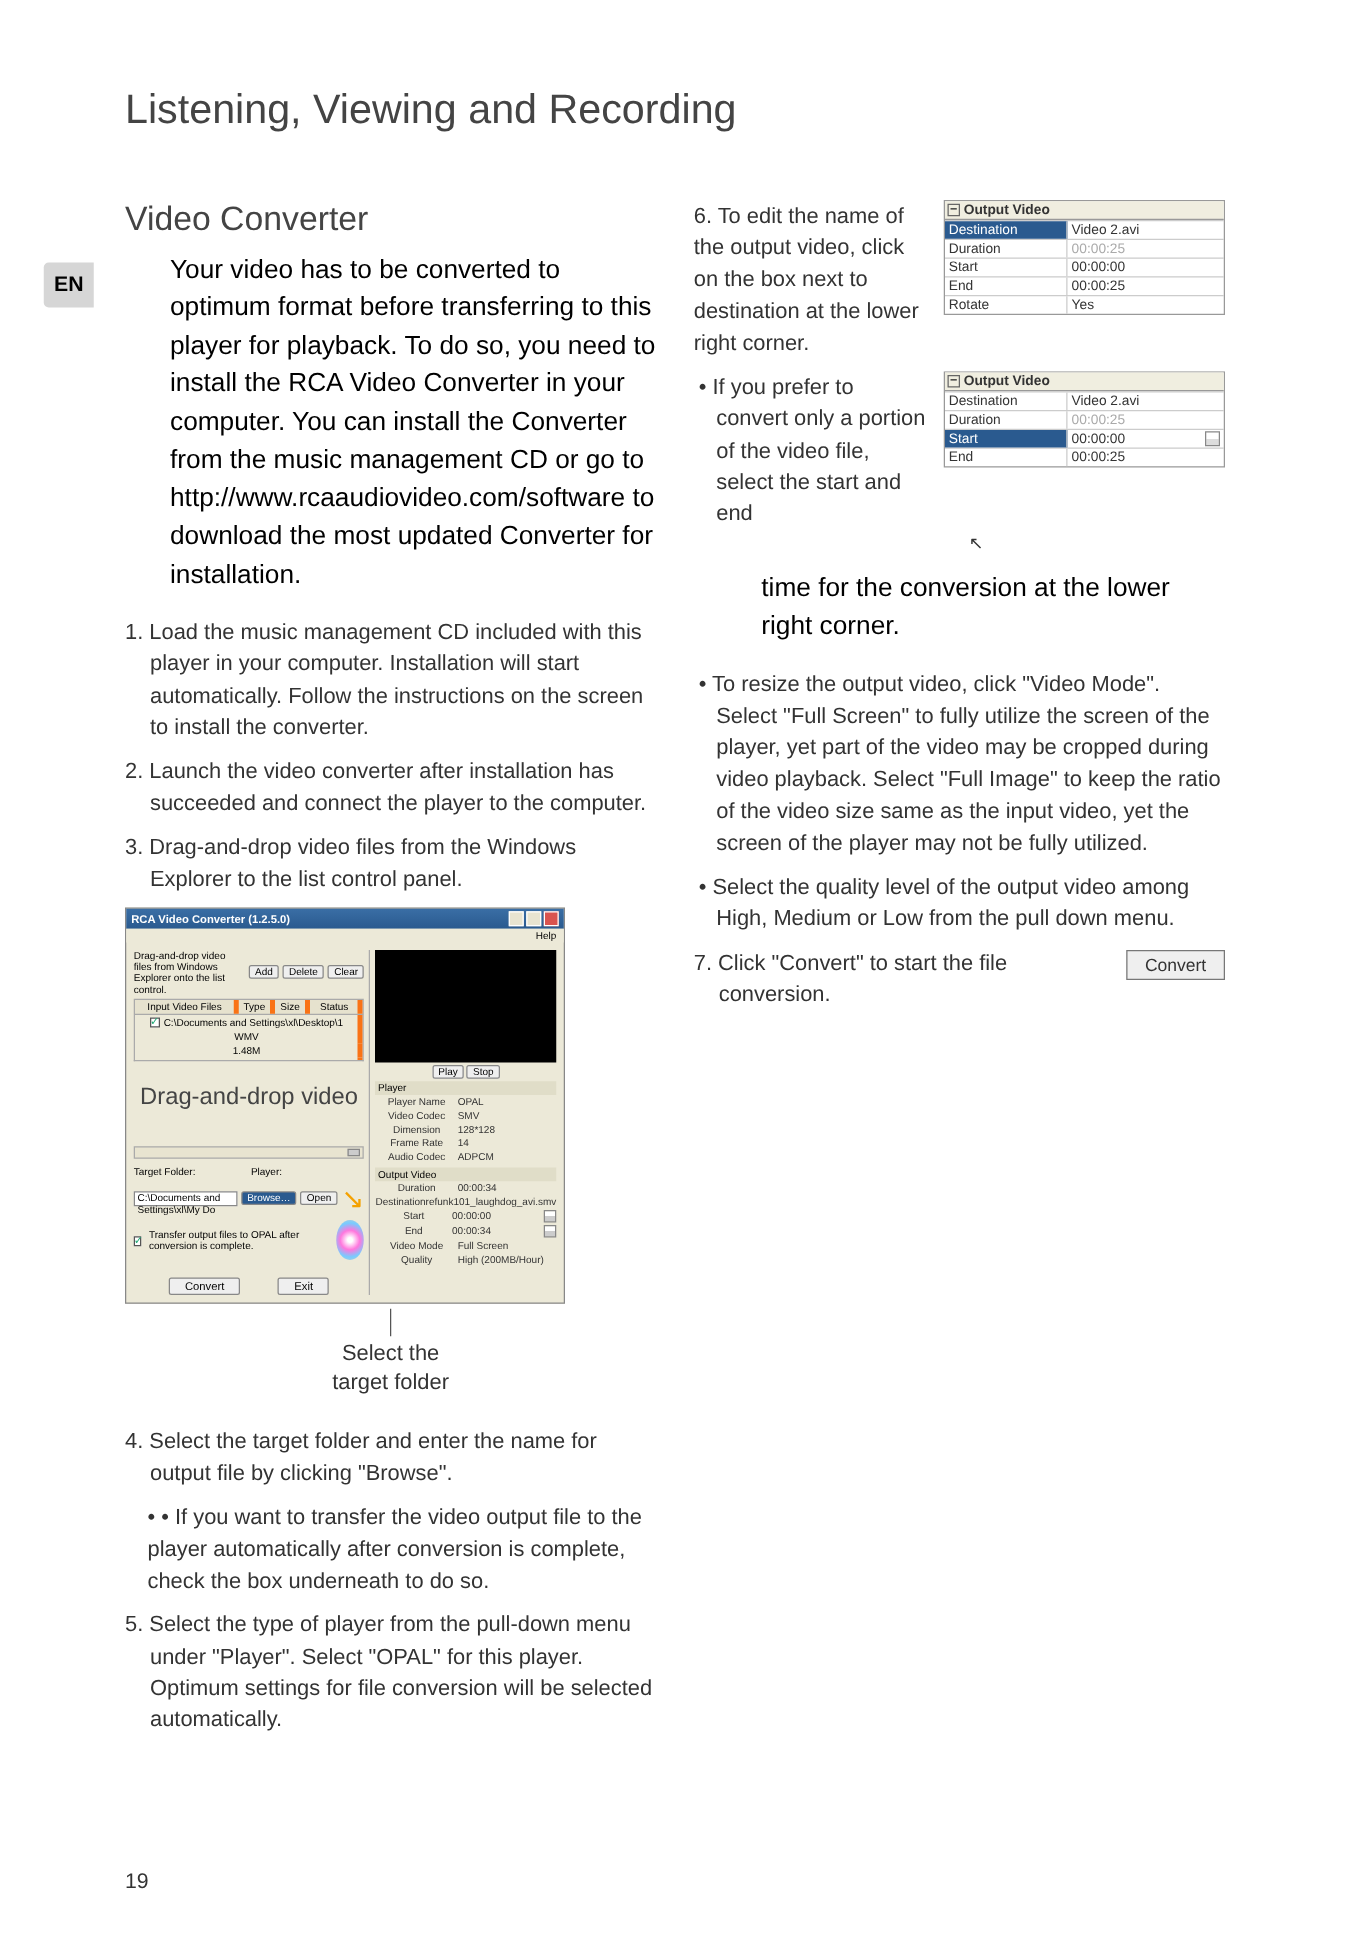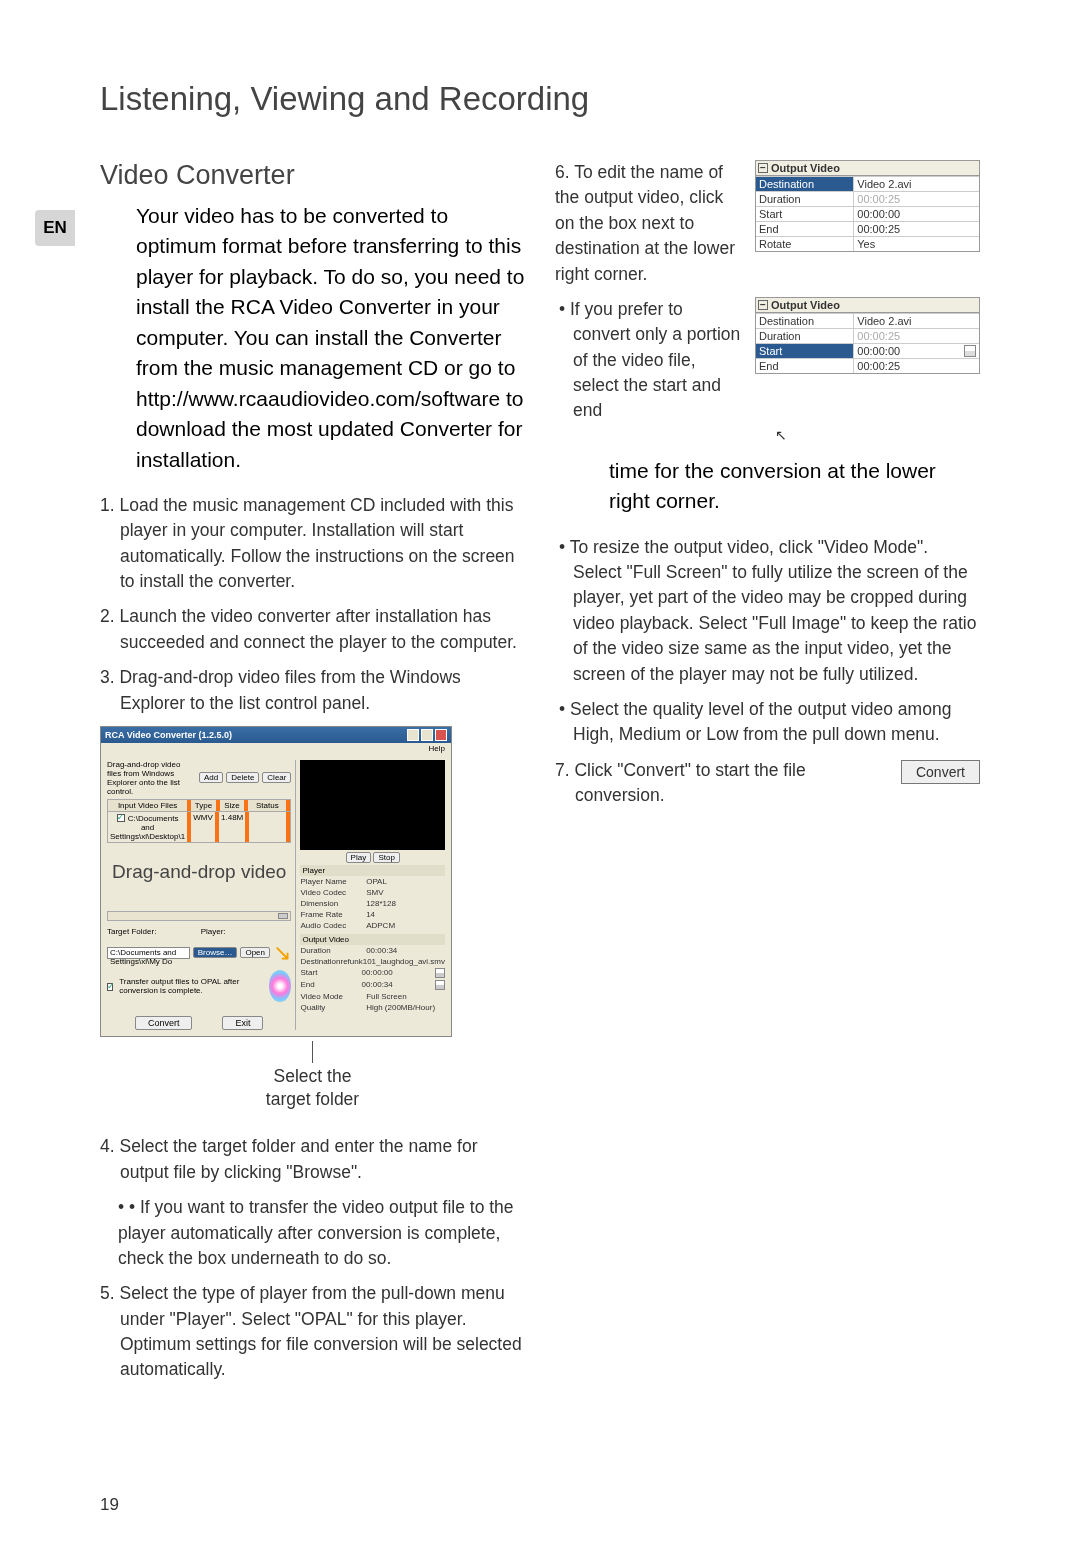--- a/index.html
+++ b/index.html
@@ -7,21 +7,21 @@
     font-family: "Segoe UI", Arial, sans-serif;
     background: #fff;
     width: 1080px;
     height: 1555px;
     position: relative;
     color: #333;
   }
   .page-title {
     position: absolute;
     left: 100px;
-    top: 80px;
+    top: 68px;
     font-size: 33px;
     font-weight: 400;
     color: #444;
   }
   .lang-tab {
     position: absolute;
     left: 35px;
     top: 210px;
     width: 40px;
     height: 36px;
@@ -101,41 +101,41 @@
   .win-btn.close{background:#d9534f;}
   .app-menubar { text-align:right; padding:1px 6px; background:#ece9d8; font-size:8px;}
   .app-body { padding:6px; display:flex; gap:4px; }
   .left-pane { flex:1.6; }
   .right-pane { flex:1; border-left:1px solid #aaa; padding-left:4px;}
   .hint-row { display:flex; align-items:center; gap:3px; margin-bottom:3px;}
   .mini-btn { border:1px solid #888; background:#efefef; padding:0 4px; font-size:8px; border-radius:2px;}
   .table-head { display:flex; background:#e6e2ce; border:1px solid #aaa; font-size:8px;}
   .th { padding:1px 2px; border-right:4px solid #f97316;text-align:center;}
   .th1{flex:2.2;} .th2{flex:0.6;} .th3{flex:0.6;} .th4{flex:1;}
-  .table-row { display:flex; border:1px solid #aaa; border-top:none; font-size:8px;}
+  .table-row { display:flex; border:1px solid #aaa; border-top:none; font-size:8px;flex-direction:column;}
   .drag-zone {
     text-align:center;
     font-size: 19px;
     color:#444;
     padding: 18px 0 26px 0;
     font-family: "Segoe UI", Arial, sans-serif;
   }
   .scroll-bar { height:10px; background:#e8e4d0; border:1px solid #aaa; margin-top:2px; position:relative;}
   .scroll-thumb{position:absolute;right:2px;top:1px;width:10px;height:6px;background:#ccc;border:1px solid #888;}
   .field-row { display:flex; align-items:center; gap:3px; margin-top:4px; font-size:8px;}
   .text-input { border:1px solid #888; background:#fff; flex:1; height:12px; padding:0 2px; font-size:8px;}
   .chk { width:8px;height:8px;border:1px solid #555;display:inline-block;background:#fff;margin-right:3px;position:relative;top:1px;}
   .chk.checked::after{content:"✓";position:absolute;top:-3px;left:-1px;font-size:9px;color:#2a7;}
   .btn-row{display:flex;gap:30px;justify-content:center;margin-top:14px;}
   .big-btn{border:1px solid #888;background:#efefef;padding:1px 12px;font-size:9px;border-radius:2px;}
   .disc-icon{width:32px;height:32px;border-radius:50%;background:radial-gradient(circle,#fff 10%,#f7d 40%,#7cf 70%,#ccc 100%);display:inline-block;}
   .arrow-drop{font-size:22px;color:#f4a100;}
   .info-section-title{background:#e0ddc8;font-weight:normal;padding:1px 2px;margin-top:3px;font-size:8px;}
   .info-row{display:flex;font-size:8px;padding:1px 0;}
-  .info-lbl{flex:1;color:#333;}
+  .info-lbl{flex:1;color:#333;text-align:center;}
   .info-val{flex:1.2;color:#333;}
   .spinner{border:1px solid #888;width:10px;height:10px;background:linear-gradient(#fff 50%,#ccc 50%);}
   .caption-under { text-align:center; font-size:17.5px; color:#333; line-height:1.3; margin-top:2px;}
   .caption-line { width:1px; height:22px; background:#555; margin:0 auto;}
 
   
   .ov-table {
     width: 225px;
     border:1px solid #999;
     font-size:11px;

